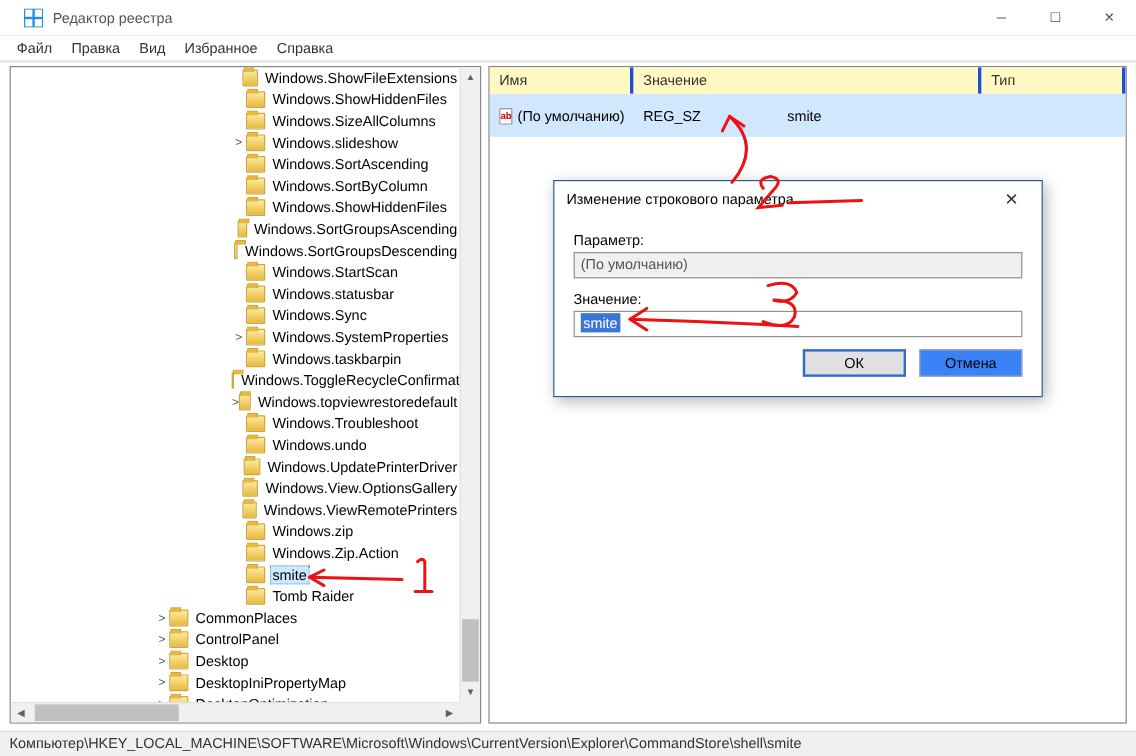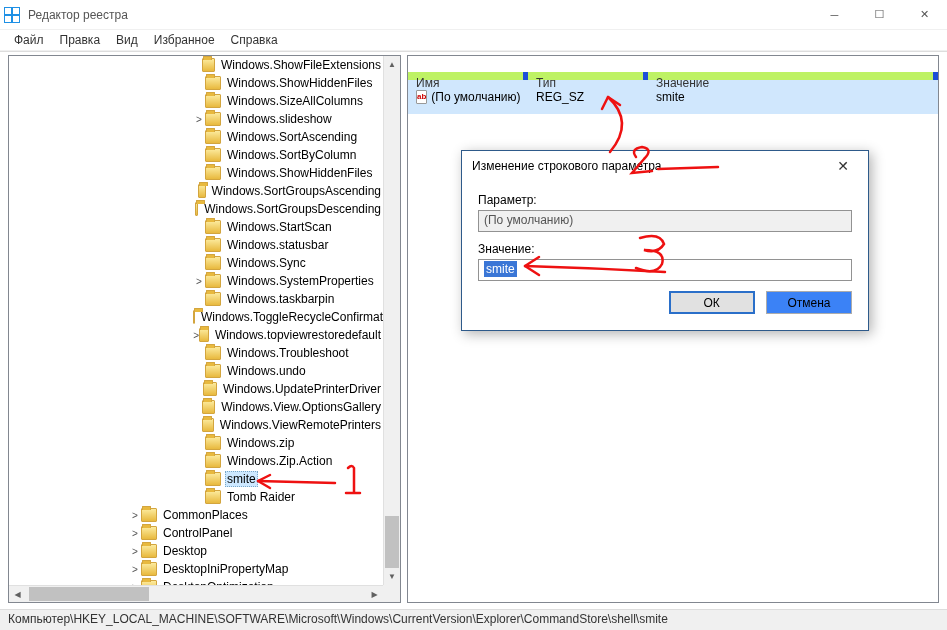--- a/index.html
+++ b/index.html
@@ -1,19 +1,19 @@
 <!DOCTYPE html>
 <html><head>
 <meta charset="utf-8">
 <style>
 * { box-sizing: border-box; margin: 0; padding: 0; font-family: "Segoe UI", Tahoma, sans-serif; font-size: 12px; }
 body { background: #fff; width: 947px; height: 630px; position: relative; overflow: hidden; user-select: none; }
 
 
-.titlebar { height: 30px; display: flex; align-items: center; padding-left: 4px; border-bottom: 1px solid #f0f0f0; }
+.titlebar { height: 30px; display: flex; align-items: center; padding-left: 20px; border-bottom: 1px solid #f0f0f0; }
 .titlebar .app-icon { width: 16px; height: 16px; margin-right: 8px; }
 .titlebar .title { flex: 1; color: #555; font-size: 12px; }
 .win-controls { display: flex; }
 .win-controls div { width: 45px; height: 30px; display: flex; align-items: center; justify-content: center; color: #555; font-size: 11px; }
 
 
 .menubar { height: 21px; display: flex; align-items: center; padding-left: 6px; border-bottom: 1px solid #f0f0f0; }
 .menubar span { padding: 19px 8px; color: #333; }
 
 
@@ -40,21 +40,21 @@
 .tree-item .folder { width: 16px; height: 14px; background: linear-gradient(#fceb9e, #e8b93e); border: 1px solid #d3a53e; border-radius: 1px; margin-right: 4px; display: inline-block; position: relative; }
 .tree-item .folder::before { content: ""; position: absolute; top: -3px; left: 0; width: 7px; height: 3px; background: #e8b93e; border: 1px solid #d3a53e; border-bottom: none; border-radius: 1px 1px 0 0; }
 .tree-item .label { color: #000; padding: 0 2px; }
 .tree-item.selected .label { background: #cde8ff; border: 1px dotted #7aa7c7; padding: 0 1px; }
 .indent-2 { padding-left: 204px; }
 .indent-0 { padding-left: 140px; }
 
 
 .list-pane { flex: 1; border: 1px solid #828790; margin: 3px 8px 3px 3px; background: #fff; position: relative; overflow: hidden; }
 .list-header { display: flex; height: 23px; border-bottom: 1px solid #e0e0e0; }
-.list-header .col { padding: 4px 8px; border-right: 5px solid #1d4ed8; color: #333; background: #bef264; margin-top: 16px; }
+.list-header .col { padding: 4px 8px; border-right: 3px solid #1d4ed8; color: #333; background: #fef9c3; }
 .col-name { width: 120px; }
 .col-type { width: 120px; }
 .col-value { flex: 1; }
 .list-row { display: flex; height: 35px; align-items: center; background: #d0e7fd; }
 .list-row .cell { padding: 0 8px; white-space: nowrap; overflow: hidden; }
 .list-row .cell-name { width: 120px; display: flex; align-items: center; }
 .ab-icon { width: 16px; height: 14px; background: #fff; border: 1px solid #999; margin-right: 4px; font-size: 8px; font-weight: bold; text-align: center; line-height: 12px; color: #c00; border-radius: 1px; }
 .list-row .cell-type { width: 120px; }
 .list-row .cell-value { flex: 1; }
 
@@ -271,22 +271,22 @@
       <div class="arr l">◀</div>
       <div class="thumb"></div>
       <div class="arr r">▶</div>
     </div>
     <div class="tree-corner"></div>
   </div>
 
   <div class="list-pane">
     <div class="list-header">
       <div class="col col-name">Имя</div>
+      <div class="col col-value">Значение</div>
       <div class="col col-type">Тип</div>
-      <div class="col col-value">Значение</div>
     </div>
     <div class="list-row">
       <div class="cell cell-name">
         <span class="ab-icon">ab</span>
         <span>(По умолчанию)</span>
       </div>
       <div class="cell cell-type">REG_SZ</div>
       <div class="cell cell-value">smite</div>
     </div>
   </div>

